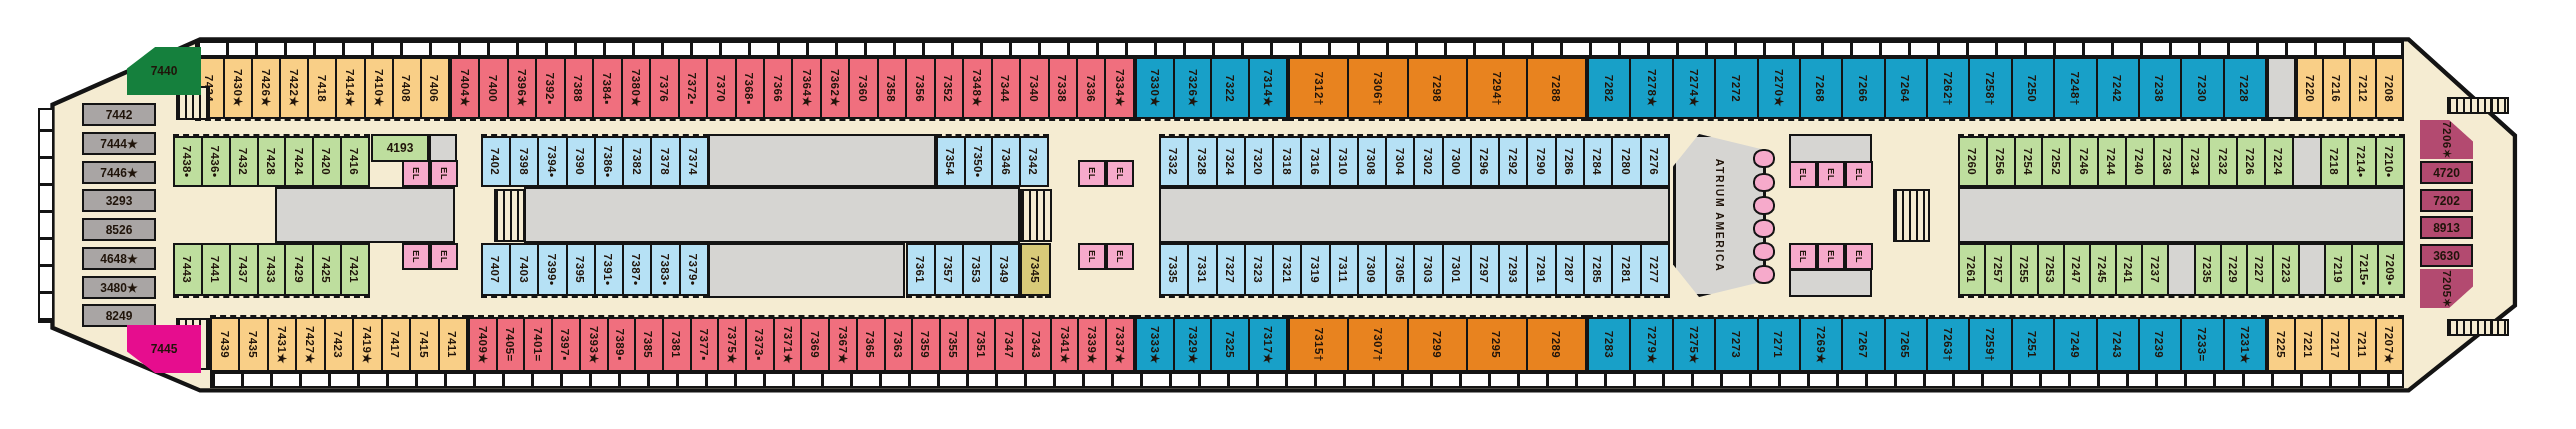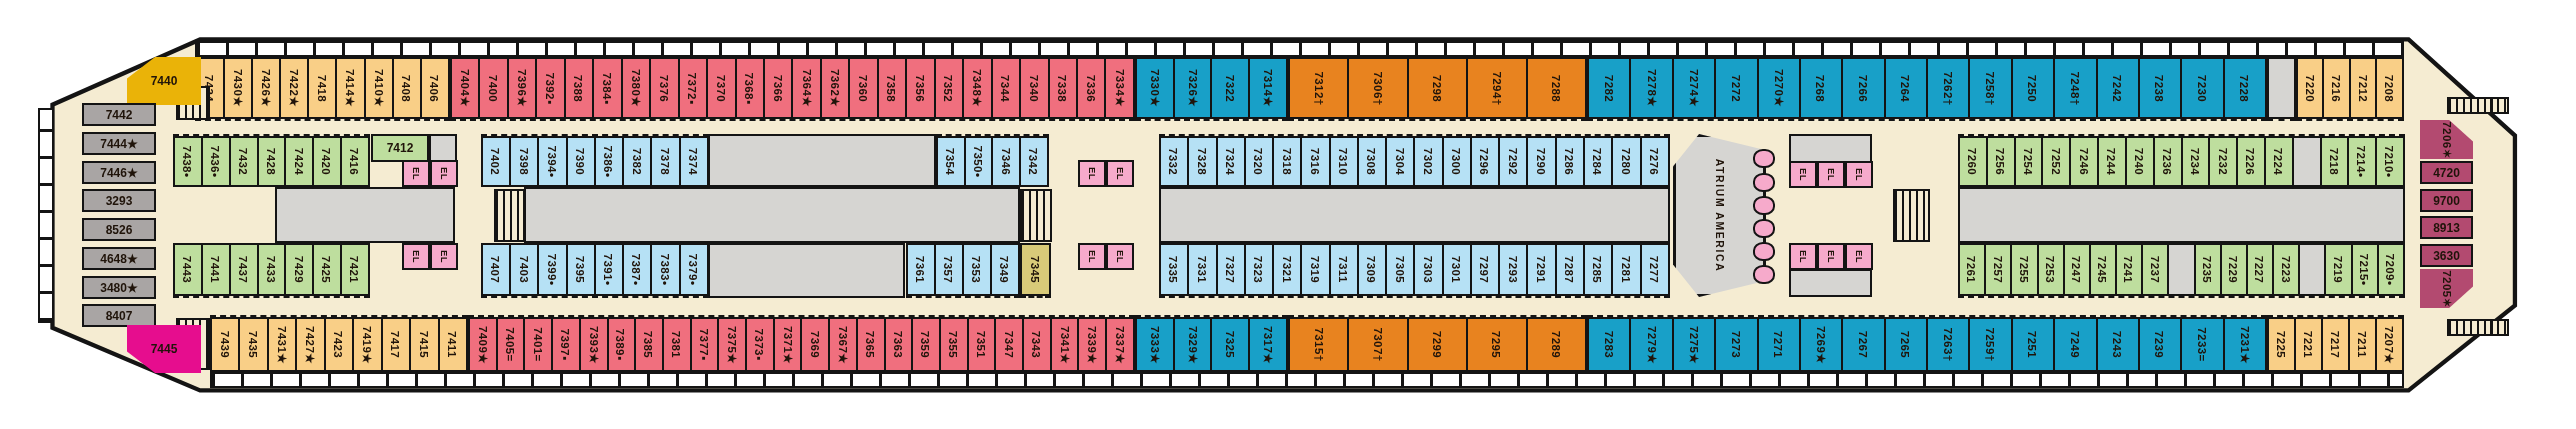--- a/index.html
+++ b/index.html
@@ -260,21 +260,21 @@
         </div>
         <div class="cabin" style="background: rgb(190, 222, 158);">
           <span class="v">7420</span>
         </div>
         <div class="cabin" style="background: rgb(190, 222, 158);">
           <span class="v">7416</span>
         </div>
       </div>
       <div class="abs row-seg " style="left: 371px; top: 134px; width: 58px; height: 27.5px;">
         <div class="cabin" style="background: rgb(190, 222, 158);">
-          <span class="hlab">7412</span>
+          <span class="hlab">4193</span>
         </div>
       </div>
       <div class="abs row-seg " style="left: 429px; top: 134px; width: 27.5px; height: 27.5px;">
         <div class="cabin" style="background: rgb(214, 213, 210);"></div>
       </div>
       <div class="abs row-seg dash-top" style="left: 481px; top: 134px; width: 228px; height: 53px;">
         <div class="cabin" style="background: rgb(182, 225, 245);">
           <span class="v">7402</span>
         </div>
         <div class="cabin" style="background: rgb(182, 225, 245);">
@@ -845,21 +845,21 @@
       <div class="abs balc-v" style="left: 38px; top: 108px; width: 16.3px; height: 215px;"></div>
       <div class="abs atrium" style="left: 1673px; top: 134px; width: 93px; height: 163px; background: rgb(214, 213, 210); clip-path: polygon(28% 0px, 100% 10%, 100% 90%, 28% 100%, 0px 80%, 0px 20%);">
         <span class="v" style="font-size: 10.3px; letter-spacing: 1.7px;">ATRIUM AMERICA</span>
       </div>
       <div class="abs scallop" style="left: 1753px; top: 149px; width: 22px; height: 19px; background: rgb(246, 170, 203);"></div>
       <div class="abs scallop" style="left: 1753px; top: 173px; width: 22px; height: 19px; background: rgb(246, 170, 203);"></div>
       <div class="abs scallop" style="left: 1753px; top: 196px; width: 22px; height: 19px; background: rgb(246, 170, 203);"></div>
       <div class="abs scallop" style="left: 1753px; top: 219px; width: 22px; height: 19px; background: rgb(246, 170, 203);"></div>
       <div class="abs scallop" style="left: 1753px; top: 242px; width: 22px; height: 19px; background: rgb(246, 170, 203);"></div>
       <div class="abs scallop" style="left: 1753px; top: 265px; width: 22px; height: 19px; background: rgb(246, 170, 203);"></div>
-      <div class="abs stack-cell" style="left: 127px; top: 57px; width: 74px; height: 48px; background: #eab308; clip-path: polygon(38% 0px, 100% 0px, 100% 100%, 0px 100%, 0px 45%); border: none;">
+      <div class="abs stack-cell" style="left: 127px; top: 47px; width: 74px; height: 48px; background: #15803d; clip-path: polygon(38% 0px, 100% 0px, 100% 100%, 0px 100%, 0px 45%); border: none;">
         <span class="hlab">7440</span>
       </div>
       <div class="abs stack-cell" style="left: 82px; top: 103px; width: 74px; height: 23px; background: rgb(169, 165, 164);">
         <span class="hlab">7442</span>
       </div>
       <div class="abs stack-cell" style="left: 82px; top: 132px; width: 74px; height: 23px; background: rgb(169, 165, 164);">
         <span class="hlab">7444★</span>
       </div>
       <div class="abs stack-cell" style="left: 82px; top: 161px; width: 74px; height: 23px; background: rgb(169, 165, 164);">
         <span class="hlab">7446★</span>
@@ -870,33 +870,33 @@
       <div class="abs stack-cell" style="left: 82px; top: 218px; width: 74px; height: 23px; background: rgb(169, 165, 164);">
         <span class="hlab">8526</span>
       </div>
       <div class="abs stack-cell" style="left: 82px; top: 247px; width: 74px; height: 23px; background: rgb(169, 165, 164);">
         <span class="hlab">4648★</span>
       </div>
       <div class="abs stack-cell" style="left: 82px; top: 276px; width: 74px; height: 23px; background: rgb(169, 165, 164);">
         <span class="hlab">3480★</span>
       </div>
       <div class="abs stack-cell" style="left: 82px; top: 304px; width: 74px; height: 23px; background: rgb(169, 165, 164);">
-        <span class="hlab">8407</span>
+        <span class="hlab">8249</span>
       </div>
       <div class="abs stack-cell" style="left: 127px; top: 325px; width: 74px; height: 48px; background: rgb(230, 13, 142); clip-path: polygon(0px 0px, 100% 0px, 100% 100%, 38% 100%, 0px 55%); border: none;">
         <span class="hlab">7445</span>
       </div>
       <div class="abs stack-cell" style="left: 2420px; top: 120px; width: 53px; height: 39px; background: rgb(179, 74, 112); clip-path: polygon(0px 0px, 55% 0px, 100% 55%, 100% 100%, 0px 100%); border: none;">
         <span class="v">7206✶</span>
       </div>
       <div class="abs stack-cell" style="left: 2420px; top: 161px; width: 53px; height: 23px; background: rgb(179, 74, 112);">
         <span class="hlab">4720</span>
       </div>
       <div class="abs stack-cell" style="left: 2420px; top: 189px; width: 53px; height: 23px; background: rgb(179, 74, 112);">
-        <span class="hlab">9700</span>
+        <span class="hlab">7202</span>
       </div>
       <div class="abs stack-cell" style="left: 2420px; top: 216px; width: 53px; height: 23px; background: rgb(179, 74, 112);">
         <span class="hlab">8913</span>
       </div>
       <div class="abs stack-cell" style="left: 2420px; top: 244px; width: 53px; height: 23px; background: rgb(179, 74, 112);">
         <span class="hlab">3630</span>
       </div>
       <div class="abs stack-cell" style="left: 2420px; top: 269px; width: 53px; height: 39px; background: rgb(179, 74, 112); clip-path: polygon(0px 0px, 100% 0px, 100% 45%, 55% 100%, 0px 100%); border: none;">
         <span class="v">7205✶</span>
       </div>

